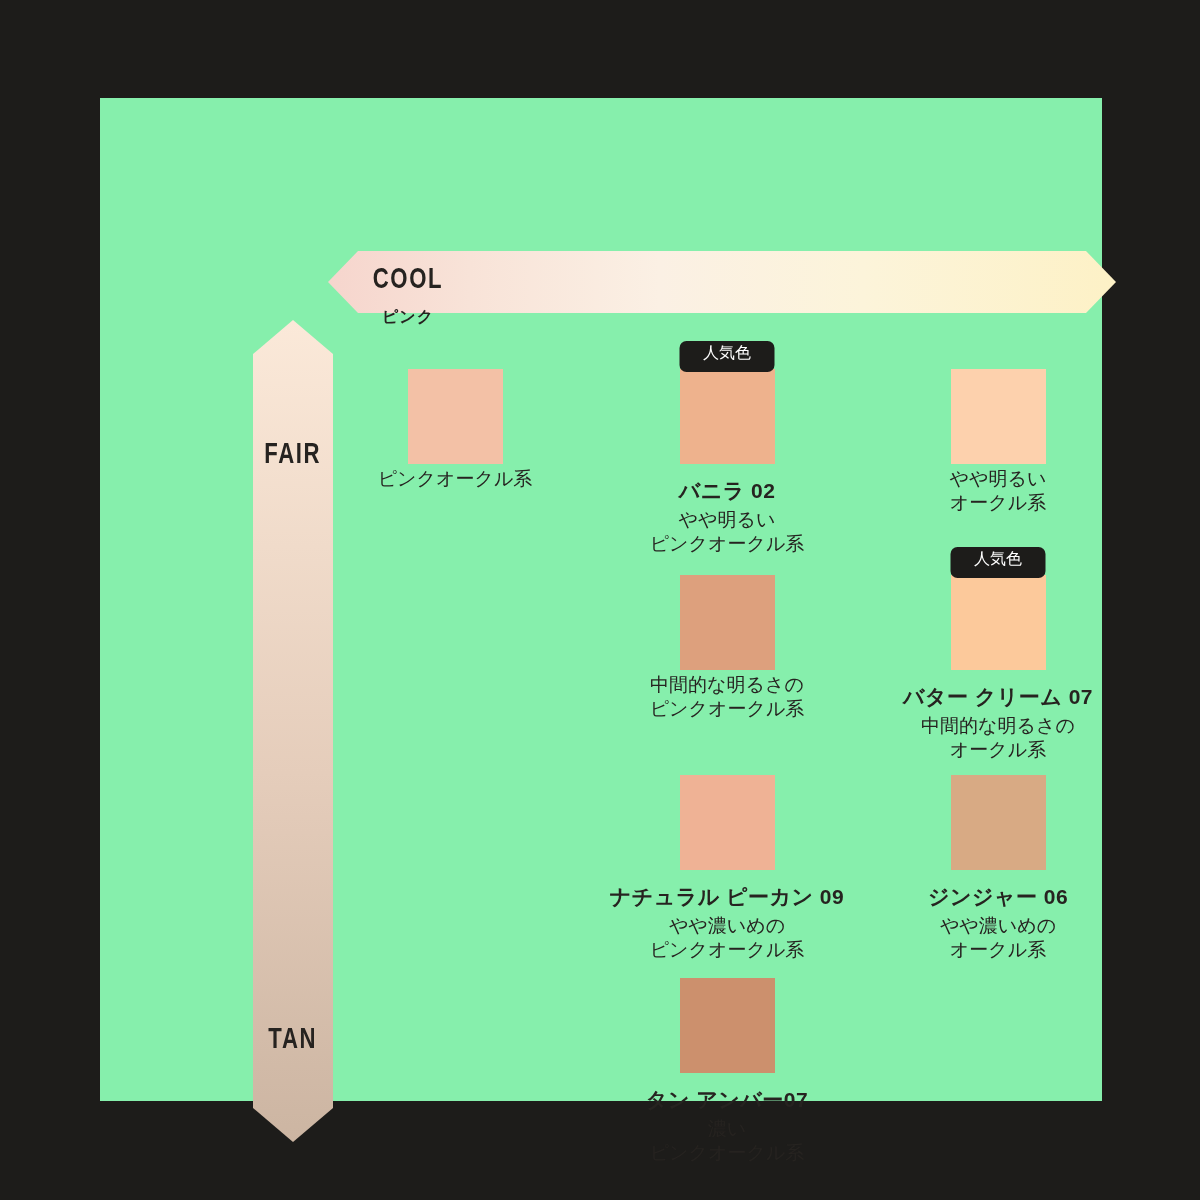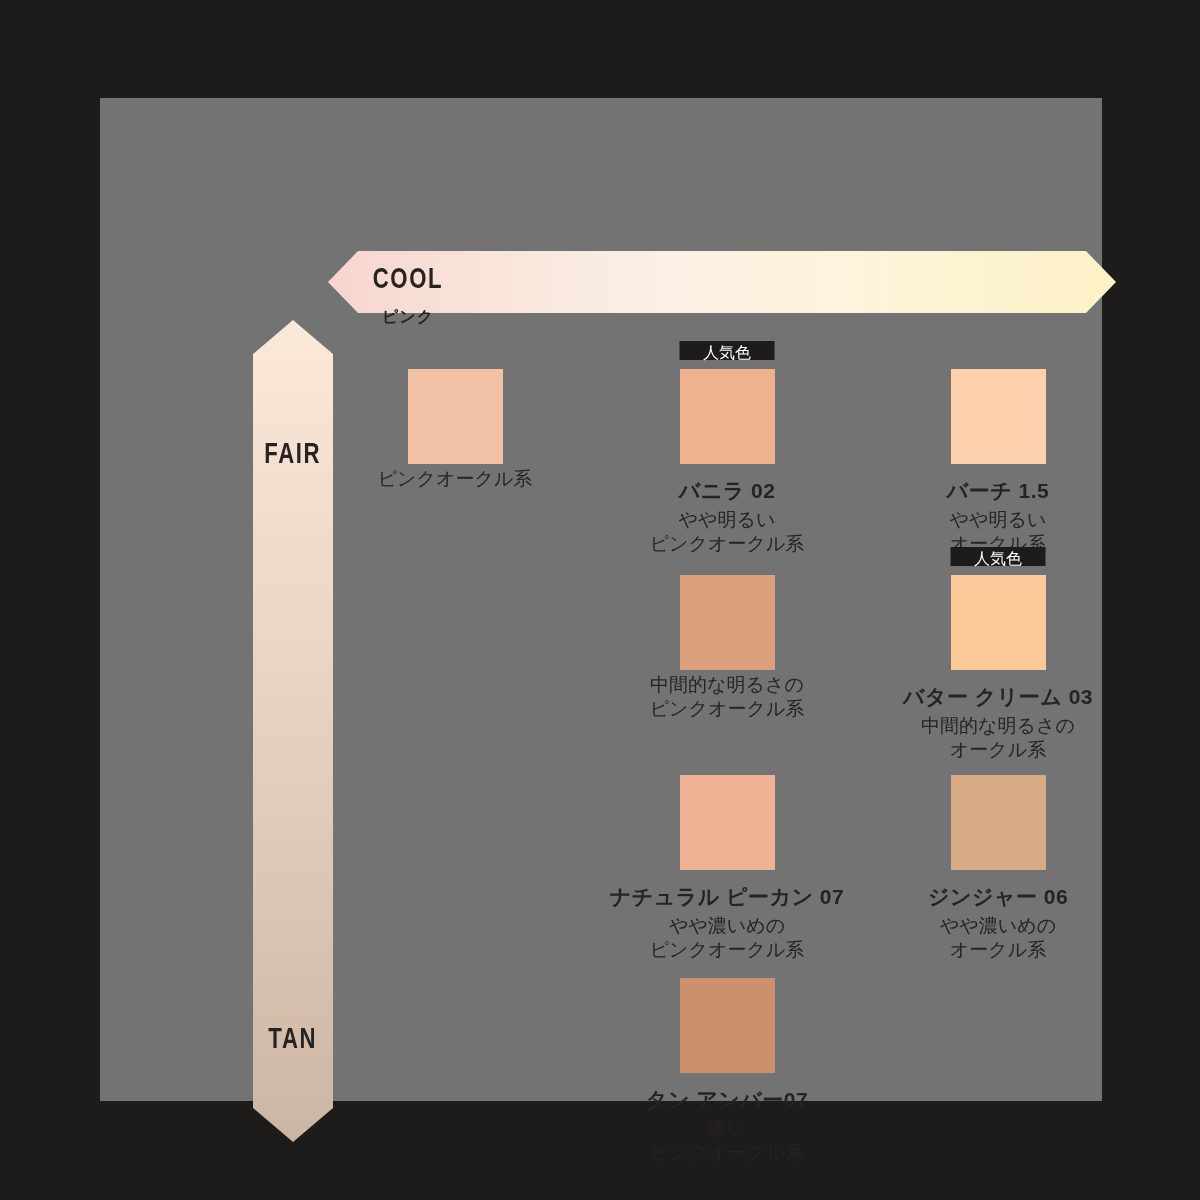--- a/index.html
+++ b/index.html
@@ -7,21 +7,21 @@
   body {
     font-family: "Liberation Sans", "DejaVu Sans", sans-serif;
     background: #1d1c1a;
     position: relative;
     overflow: hidden;
   }
   .panel {
     position: absolute;
     left: 100px; top: 98px;
     width: 1002px; height: 1003px;
-    background: #737373;
+    background: #86efac;
   }
   
   .h-arrow {
     position: absolute;
     left: 228px; top: 153px;
     width: 788px; height: 62px;
     clip-path: polygon(0 50%, 30px 0, calc(100% - 30px) 0, 100% 50%, calc(100% - 30px) 100%, 30px 100%);
   }
   .axis-label {
     position: absolute;
@@ -68,26 +68,27 @@
   .row3 { top: 677px; }
   .row4 { top: 880px; }
   .swatch {
     width: 95px; height: 95px;
     margin: 0 auto;
   }
   .badge {
     position: absolute;
     top: -28px; left: 50%;
     transform: translateX(-50%);
-    width: 95px; height: 19px;
+    width: 95px; height: 31px;
     background: #1d1c1a;
     color: #ffffff;
     font-size: 16px;
     line-height: 23px;
     text-align: center;
+    border-radius: 7px;
   }
   .shade-name {
     margin-top: 13px;
     font-size: 21px;
     font-weight: 700;
     letter-spacing: 0.5px;
   }
   .shade-desc {
     margin-top: 3px;
     font-size: 19px;
@@ -122,42 +123,41 @@
   <div class="cell col2 row1">
     <div class="badge">人気色</div>
     <div class="swatch" style="background: rgb(238, 178, 141);"></div>
     <div class="shade-name">バニラ 02</div>
     <div class="shade-desc">やや明るい
 ピンクオークル系</div>
   </div>
 
   <div class="cell col3 row1">
     <div class="swatch" style="background: rgb(253, 209, 173);"></div>
-    <div class="shade-name">バーチ 1.5</div>
     <div class="shade-desc">やや明るい
 オークル系</div>
   </div>
 
   <div class="cell col2 row2">
     <div class="swatch" style="background: rgb(221, 160, 125);"></div>
     <div class="shade-desc">中間的な明るさの
 ピンクオークル系</div>
   </div>
 
   <div class="cell col3 row2">
     <div class="badge">人気色</div>
     <div class="swatch" style="background: rgb(252, 201, 155);"></div>
-    <div class="shade-name">バター クリーム 03</div>
+    <div class="shade-name">バター クリーム 07</div>
     <div class="shade-desc">中間的な明るさの
 オークル系</div>
   </div>
 
   <div class="cell col2 row3">
     <div class="swatch" style="background: rgb(239, 178, 149);"></div>
-    <div class="shade-name">ナチュラル ピーカン 07</div>
+    <div class="shade-name">ナチュラル ピーカン 09</div>
     <div class="shade-desc">やや濃いめの
 ピンクオークル系</div>
   </div>
 
   <div class="cell col3 row3">
     <div class="swatch" style="background: rgb(216, 170, 132);"></div>
     <div class="shade-name">ジンジャー 06</div>
     <div class="shade-desc">やや濃いめの
 オークル系</div>
   </div>

